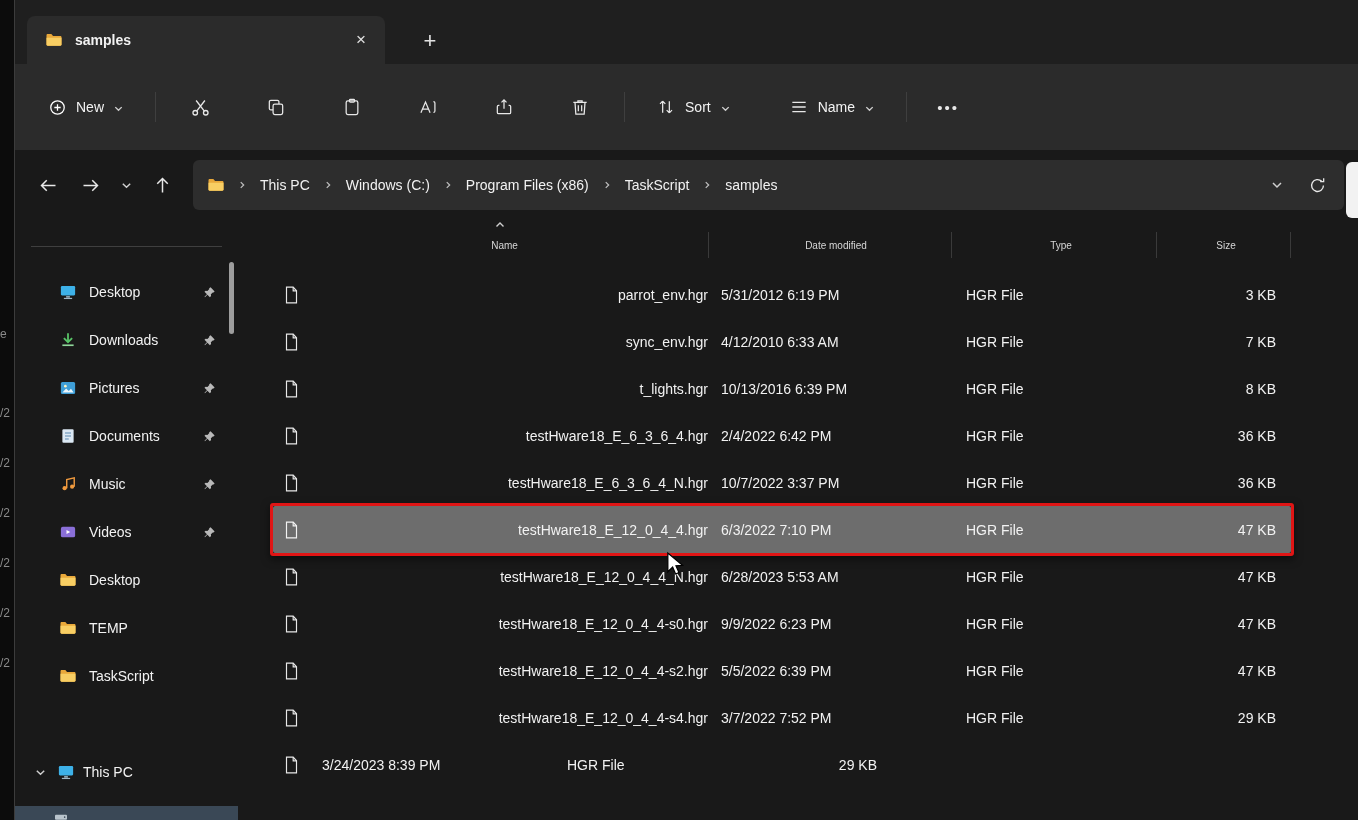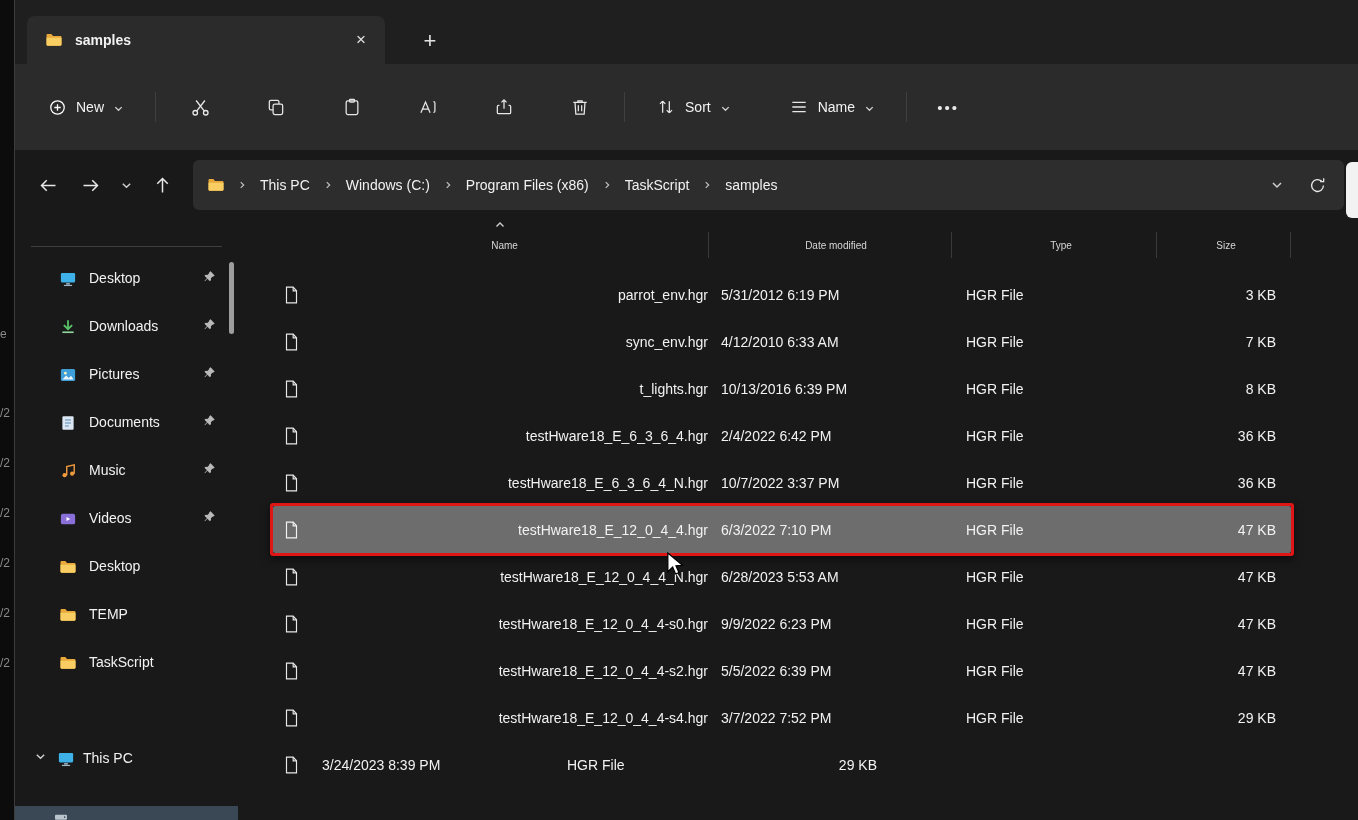--- a/index.html
+++ b/index.html
@@ -87,21 +87,21 @@
   }
 
   
   .bodyarea{position:absolute;left:0;top:62px;right:0;bottom:0;}
 
   .sidebar{position:absolute;left:0;top:0;width:223px;bottom:0;overflow:hidden;}
   .side-divider{margin:34px 16px 0 16px;height:1px;background:var(--divider);}
   .side-list{margin-top:23px;}
   .side-item{
     height:44px;margin:0 6px 4px 6px;border-radius:5px;
-    display:flex;padding-left:38px;gap:12px;position:relative;
+    display:flex;align-items:center;padding-left:38px;gap:12px;position:relative;
   }
   .side-item .pin{position:absolute;right:16px;display:flex;}
   .side-spacer{height:48px;}
   .side-item.thispc{padding-left:10px;gap:8px;}
   .side-scrollthumb{
     position:absolute;left:214px;top:50px;width:5px;height:72px;
     background:#9d9d9d;border-radius:3px;
   }
   .side-partial{
     position:absolute;left:0;right:0;top:594px;height:22px;background:#3a4856;

